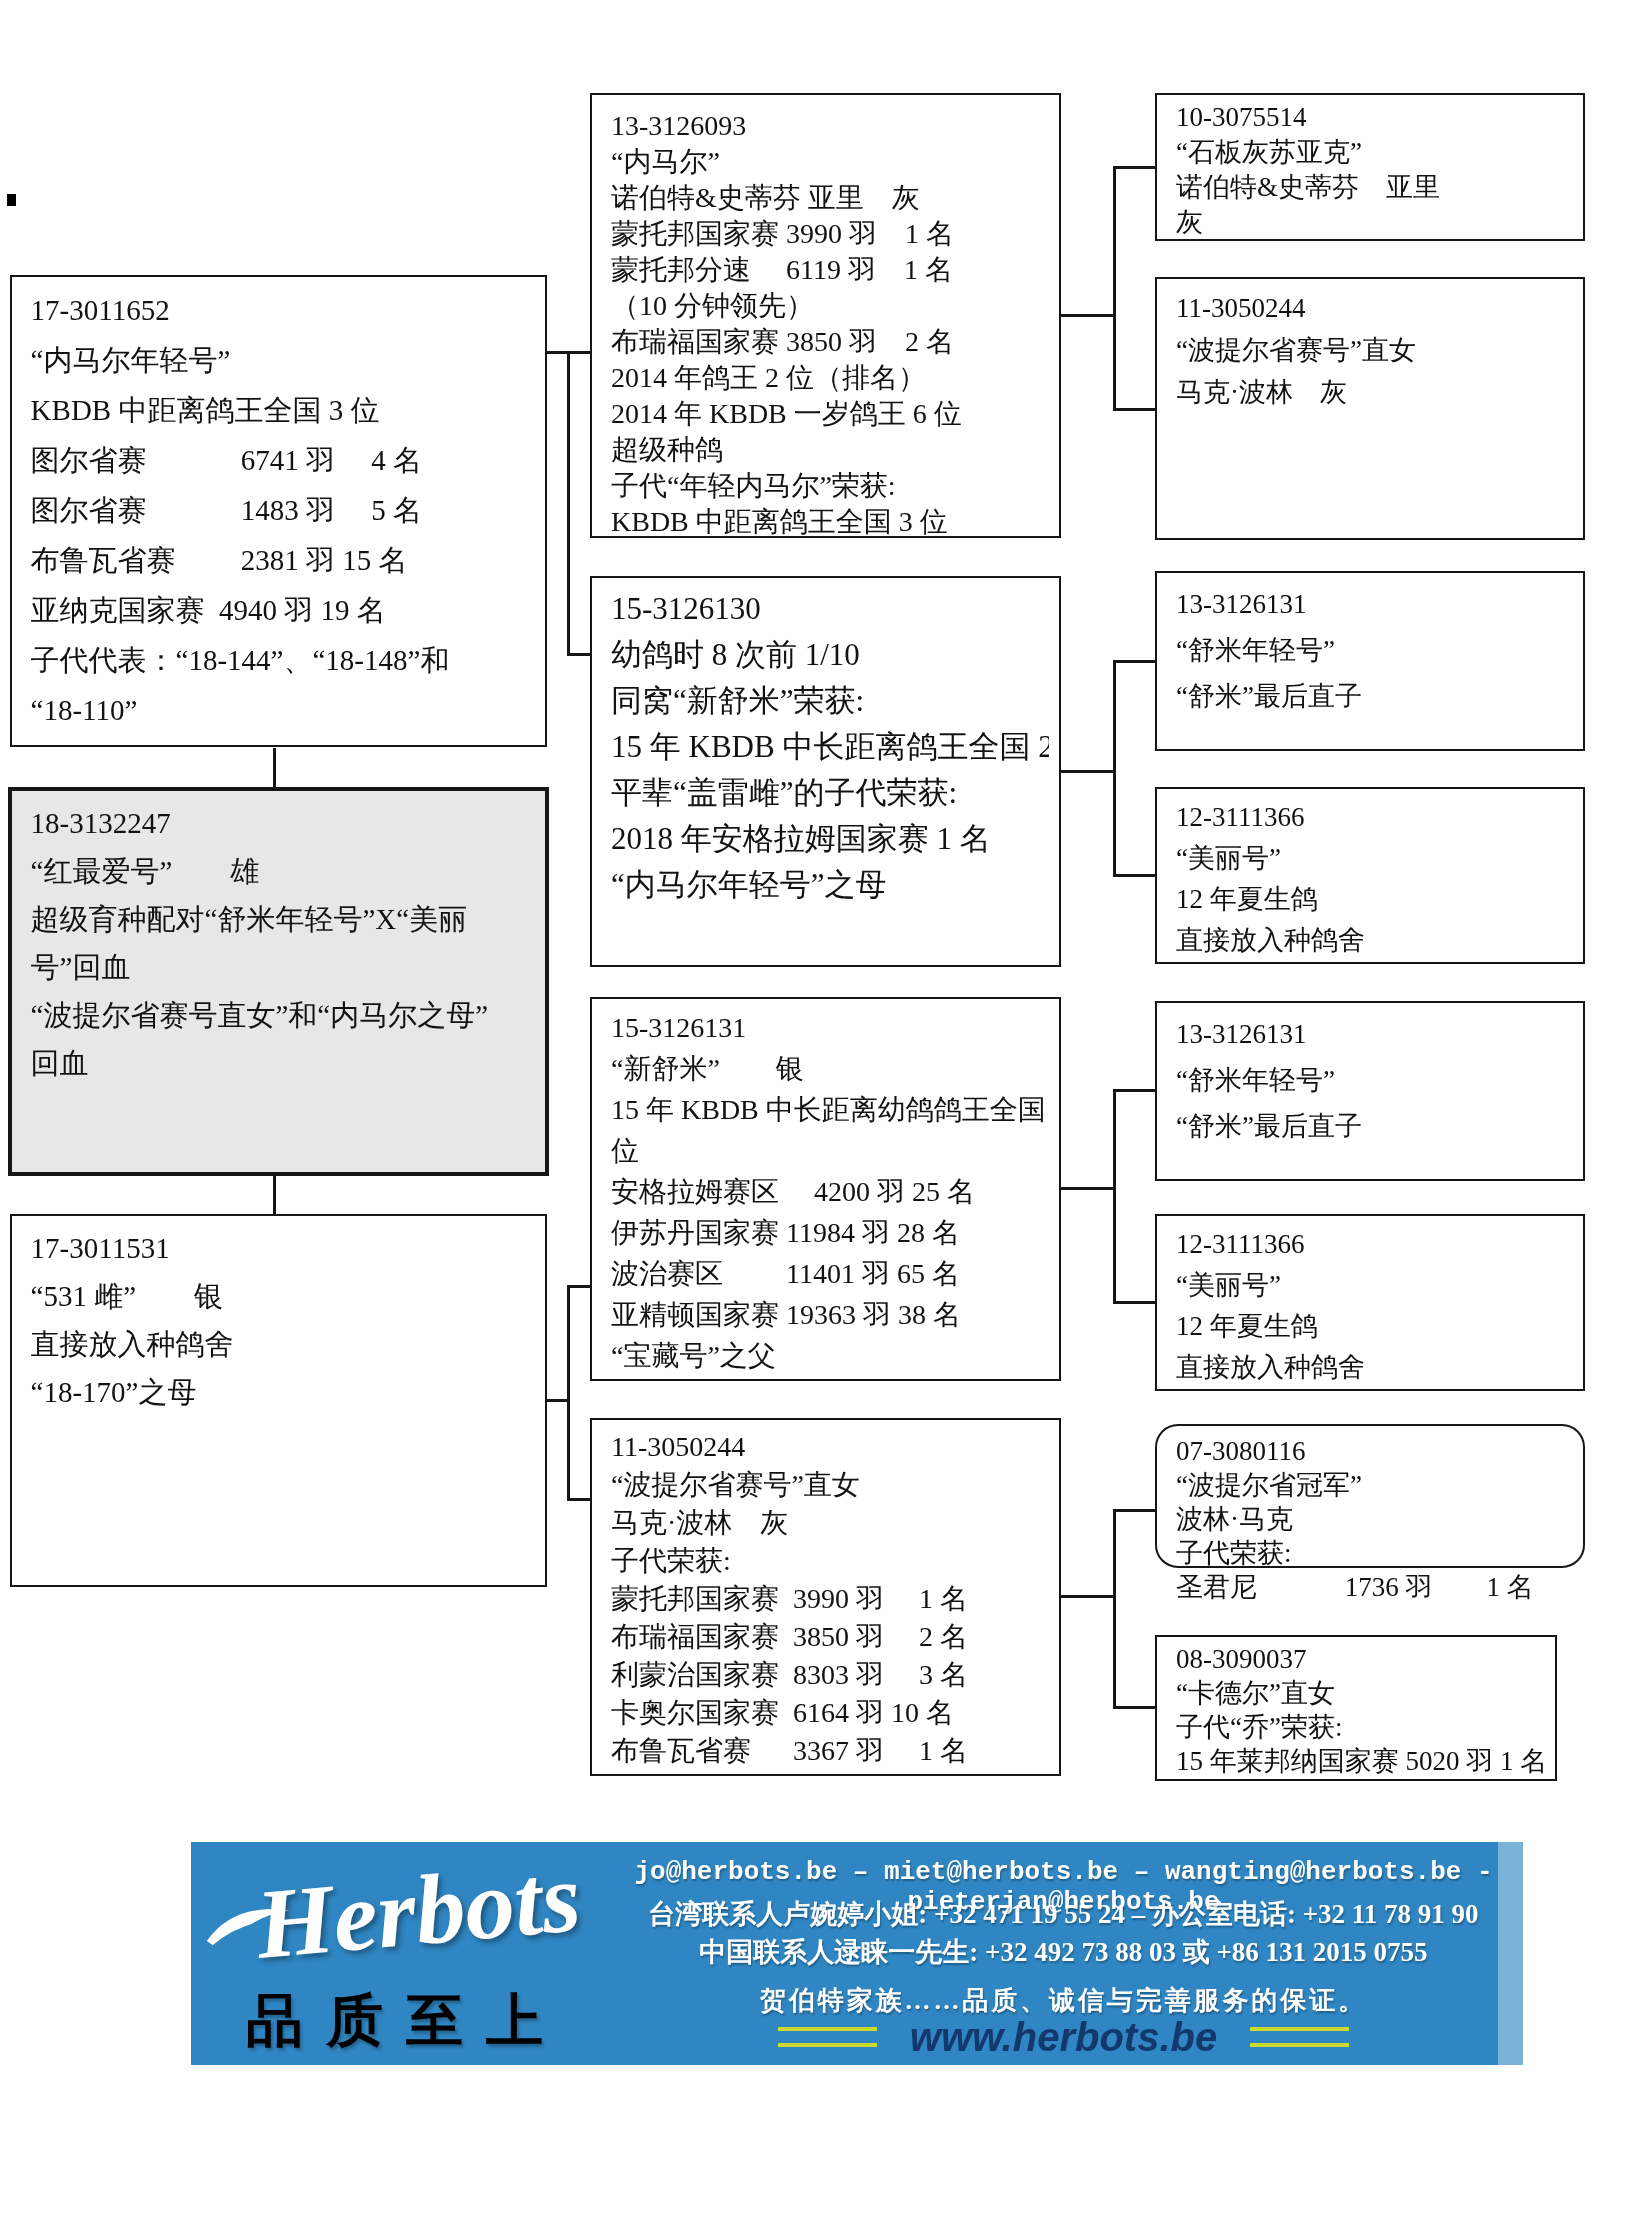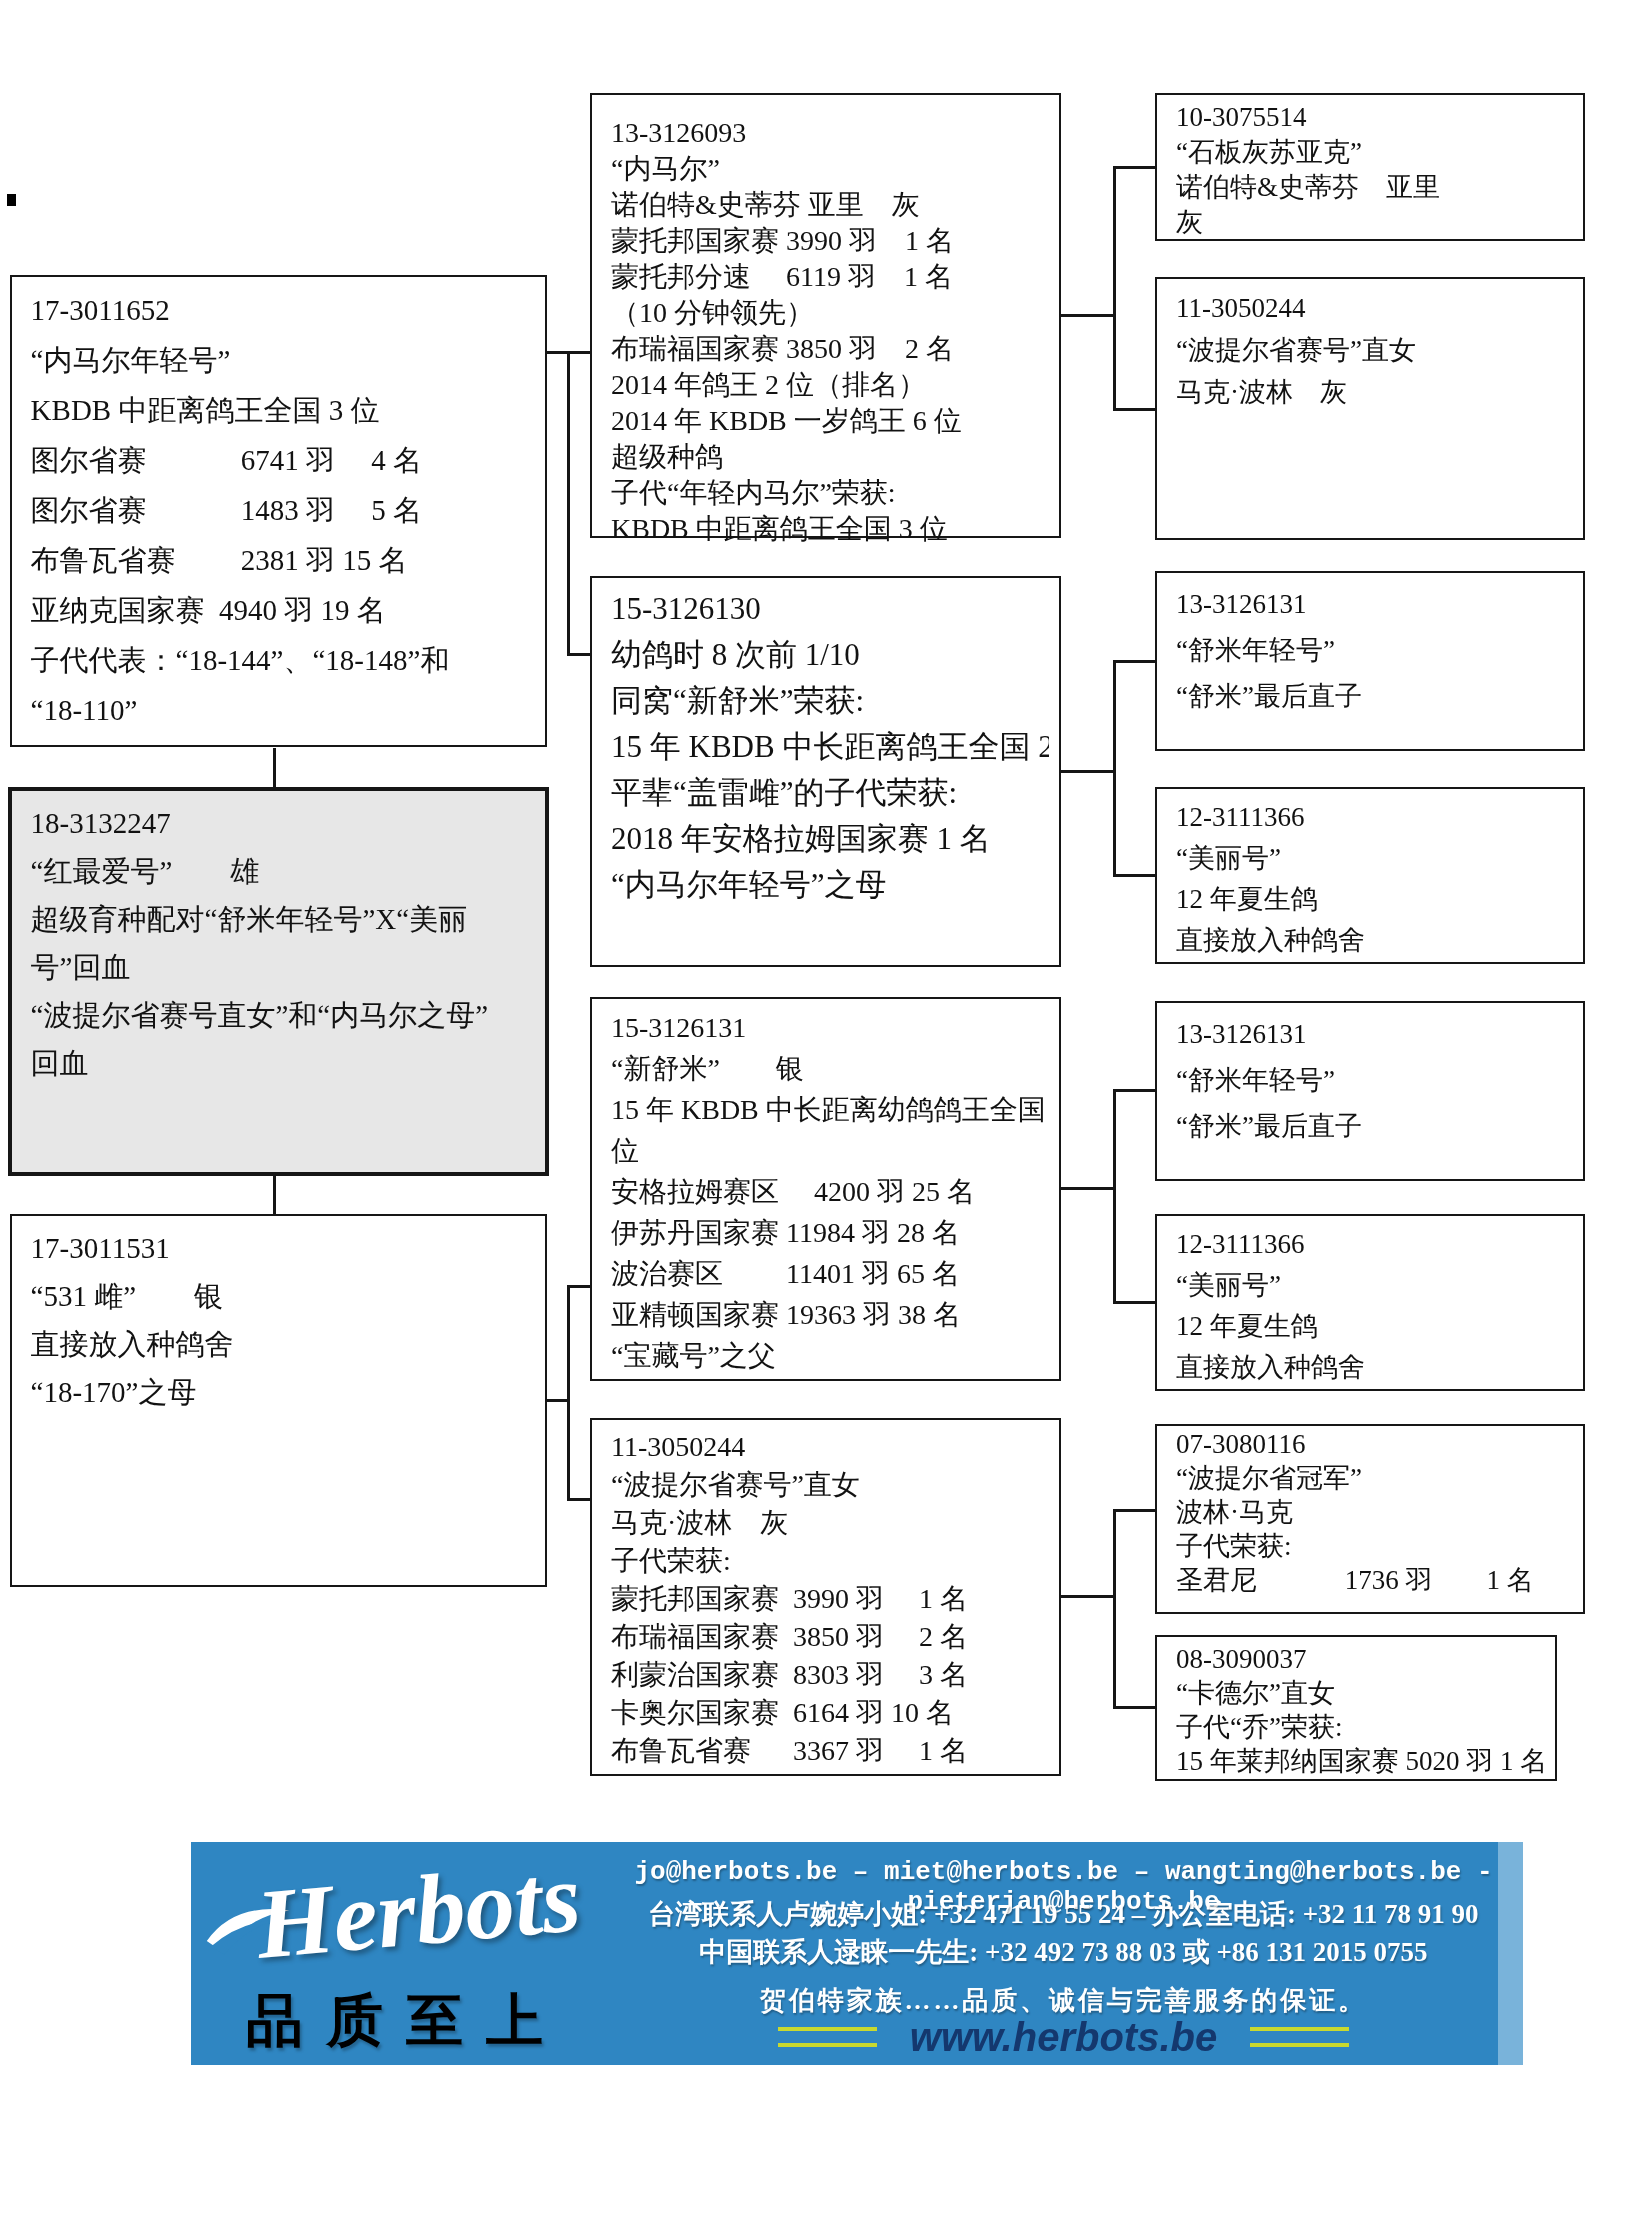--- a/index.html
+++ b/index.html
@@ -10,32 +10,32 @@
   .box .line{white-space:pre;overflow:hidden;}
   .hline,.vline{position:absolute;background:#161616;}
   .hline{height:2.9px;}
   .vline{width:2.9px;}
 
   
   .b-father{left:9.6px;top:275px;width:537px;height:472px;line-height:50px;}
   .b-subject{left:7.6px;top:787px;width:541px;height:389px;border-width:4.8px;background:#e7e7e7;line-height:48px;}
   .b-mother{left:9.6px;top:1214px;width:537px;height:373px;line-height:48px;}
   
-  .b-pgf{left:590px;top:93px;width:471px;height:445px;line-height:36px;font-size:28px;padding-top:20px;}
+  .b-pgf{left:590px;top:93px;width:471px;height:445px;line-height:36px;font-size:28px;padding-top:13px;}
   .b-pgm{left:590px;top:576px;width:471px;height:391px;line-height:46px;font-size:31px;}
   .b-mgf{left:590px;top:997px;width:471px;height:384px;line-height:41px;font-size:28px;}
   .b-mgm{left:590px;top:1418px;width:471px;height:358px;line-height:38px;font-size:28px;}
   
   .b-pgf-f{left:1155px;top:93px;width:430px;height:148px;line-height:35px;font-size:27px;padding-top:4.8px;}
   .b-pgf-m{left:1155px;top:277px;width:430px;height:263px;line-height:42px;font-size:27px;}
   .b-pgm-f{left:1155px;top:571px;width:430px;height:180px;line-height:46px;font-size:27px;}
   .b-pgm-m{left:1155px;top:787px;width:430px;height:177px;line-height:41px;font-size:27px;}
   .b-mgf-f{left:1155px;top:1001px;width:430px;height:180px;line-height:46px;font-size:27px;}
   .b-mgf-m{left:1155px;top:1214px;width:430px;height:177px;line-height:41px;font-size:27px;}
-  .b-mgm-f{left:1155px;top:1424px;width:430px;height:190px;line-height:34px;font-size:27px;padding-top:1px;}
+  .b-mgm-f{left:1155px;top:1424px;width:430px;height:144px;line-height:34px;font-size:27px;padding-top:8px;border-radius:23px;}
   .b-mgm-m{left:1155px;top:1635px;width:402px;height:146px;line-height:34px;font-size:27px;padding-top:4.8px;}
 
   .corner-mark{position:absolute;left:6.7px;top:194px;width:9.6px;height:12.4px;background:#000;}
 
   
   .banner{position:absolute;left:191px;top:1842px;width:1332px;height:223px;background:#2f86c2;overflow:hidden;}
   .banner-edge{position:absolute;right:0;top:0;width:25px;height:223px;background:#79b3da;}
   .logo-wrap{position:absolute;left:9.6px;top:17px;width:449px;height:124px;}
   .logo-script{position:absolute;left:55px;top:1.9px;font-size:99px;line-height:99px;font-style:italic;font-weight:bold;
                color:#ffffff;transform:rotate(-5deg);text-shadow:2.9px 3.8px 4.8px rgba(0,0,0,0.35);

